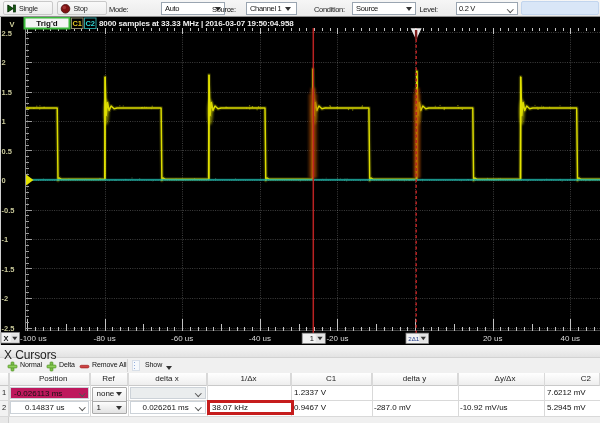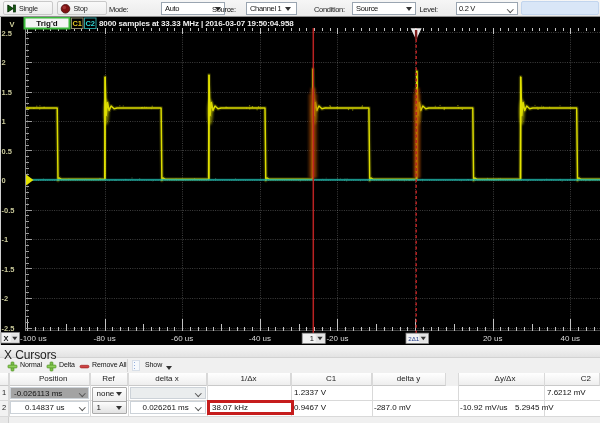--- a/index.html
+++ b/index.html
@@ -483,45 +483,45 @@
 <div class="abs" style="left:134px;top:365px;width:1.4px;height:1.4px;background:#93aede"></div>
 <div class="abs" style="left:134px;top:368px;width:1.4px;height:1.4px;background:#93aede"></div>
 <span class="abs" style="left:145px;top:361px;font-size:7px;letter-spacing:-0.1px;color:#111">Show</span>
 <span class="darr" style="left:166px;top:366px;border-left-width:3px;border-right-width:3px;border-top-width:4px"></span>
 <div class="hcell" style="left:0px;width:8.5px;justify-content:center"></div>
 <div class="hcell" style="left:8.5px;width:81.5px;padding-left:9px;justify-content:center">Position</div>
 <div class="hcell" style="left:90px;width:38px;justify-content:center">Ref</div>
 <div class="hcell" style="left:128px;width:79px;justify-content:center">delta x</div>
 <div class="hcell" style="left:207px;width:84px;justify-content:center">1/Δx</div>
 <div class="hcell" style="left:291px;width:81px;justify-content:center">C1</div>
-<div class="hcell" style="left:372px;width:74px;justify-content:center">delta y</div>
+<div class="hcell" style="left:372px;width:86px;justify-content:center">delta y</div>
 <div class="hcell" style="left:458px;width:95px;justify-content:center">Δy/Δx</div>
 <div class="hcell" style="left:544px;width:56px;padding-right:8px;justify-content:flex-end">C2</div>
 <div class="abs" style="left:0;top:385.5px;width:600px;height:30.5px;background:#fff"></div>
 <div class="abs" style="left:0;top:385.5px;width:8.5px;height:30.5px;background:#f2f2f2;border-right:1px solid #d9d9d9"></div>
 <span class="abs" style="left:2px;top:388px;font-size:7.5px;color:#222">1</span>
 <span class="abs" style="left:2px;top:403px;font-size:7.5px;color:#222">2</span>
 <div class="gridv" style="left:8.5px;top:373px;height:43px"></div>
 <div class="gridv" style="left:90px;top:373px;height:43px"></div>
 <div class="gridv" style="left:128px;top:373px;height:43px"></div>
 <div class="gridv" style="left:207px;top:373px;height:43px"></div>
 <div class="gridv" style="left:291px;top:373px;height:43px"></div>
 <div class="gridv" style="left:372px;top:373px;height:43px"></div>
 <div class="gridv" style="left:458px;top:373px;height:43px"></div>
 <div class="gridv" style="left:544px;top:373px;height:43px"></div>
 <div class="gridh" style="left:0;top:400px;width:600px"></div>
 <div class="gridh" style="left:0;top:415.5px;width:600px"></div>
 <div class="abs" style="left:0;top:416.5px;width:600px;height:6.5px;background:#f0f0f0"></div>
 <div class="abs" style="left:0;top:416.5px;width:8.5px;height:6.5px;background:#e8e8e8;border-right:1px solid #cfcfcf"></div>
-<div class="abs" style="left:10px;top:386.5px;width:79px;height:12.5px;background:#a3a3a3;border:1px solid #ccd2d8;font-size:8px;color:#111;line-height:11px;white-space:nowrap"><span style="margin-left:3px">-0.026113 ms</span><span class="chev" style="right:4px;top:3.2px"></span></div>
+<div class="abs" style="left:10px;top:386.5px;width:79px;height:12.5px;background:#be185d;border:1px solid #ccd2d8;font-size:8px;color:#111;line-height:11px;white-space:nowrap"><span style="margin-left:3px">-0.026113 ms</span><span class="chev" style="right:4px;top:3.2px"></span></div>
 <div class="abs" style="left:91.5px;top:386.5px;width:35px;height:25px;background:linear-gradient(#fdfdfd,#e2e2e2);border:1px solid #ababab;border-radius:1px;font-size:8px;color:#111;line-height:11px"><span style="margin-left:4px">none</span><span class="darr" style="right:4px;top:4px;border-left-width:3px;border-right-width:3px;border-top-width:4px"></span></div>
 <div class="abs" style="left:129.5px;top:386.5px;width:76px;height:12.5px;background:#eaedee;border:1px solid #ccd2d8;font-size:8px;color:#111;line-height:11px;white-space:nowrap"><span style="margin-left:3px"></span><span class="chev" style="right:4px;top:3.2px"></span></div>
 <span class="cellv" style="left:294px;top:386px">1.2337 V</span>
 <span class="cellv" style="left:547px;top:386px">7.6212 mV</span>
 <div class="abs" style="left:10px;top:401px;width:79px;height:12.5px;background:#fff;border:1px solid #ccd2d8;font-size:8px;color:#111;line-height:11px;white-space:nowrap"><span style="margin-left:14px">0.14837 us</span><span class="chev" style="right:4px;top:3.2px"></span></div>
 <div class="abs" style="left:91.5px;top:401px;width:35px;height:12.5px;background:linear-gradient(#fdfdfd,#e2e2e2);border:1px solid #ababab;border-radius:1px;font-size:8px;color:#111;line-height:11px"><span style="margin-left:4px">1</span><span class="darr" style="right:4px;top:4px;border-left-width:3px;border-right-width:3px;border-top-width:4px"></span></div>
 <div class="abs" style="left:129.5px;top:401px;width:76px;height:12.5px;background:#fff;border:1px solid #ccd2d8;font-size:8px;color:#111;line-height:11px;white-space:nowrap"><span style="margin-left:12px">0.026261 ms</span><span class="chev" style="right:4px;top:3.2px"></span></div>
 <div class="abs" style="left:206.5px;top:399.5px;width:87.5px;height:15.5px;border:3px solid #c61d1d"></div>
 <span class="cellv" style="left:212px;top:401px">38.07 kHz</span>
 <span class="cellv" style="left:294px;top:401px">0.9467 V</span>
 <span class="cellv" style="left:374px;top:401px">-287.0 mV</span>
 <span class="cellv" style="left:460px;top:401px">-10.92 mV/us</span>
-<span class="cellv" style="left:515px;top:401px">5.2945 mV</span>
+<span class="cellv" style="left:547px;top:401px">5.2945 mV</span>
 
 </body></html>

